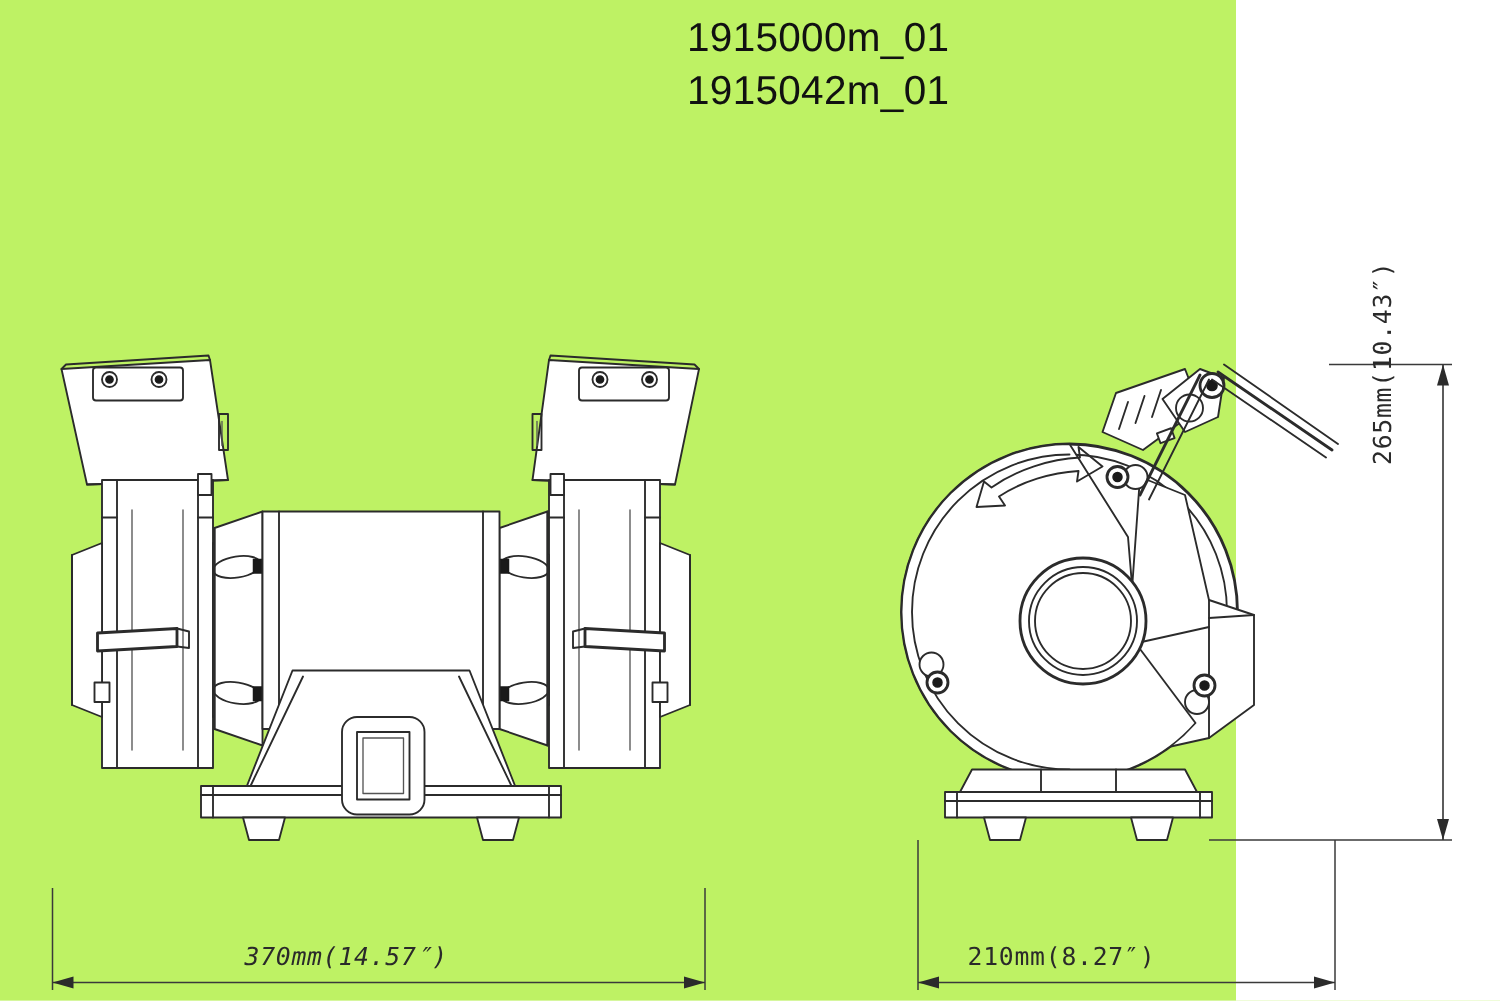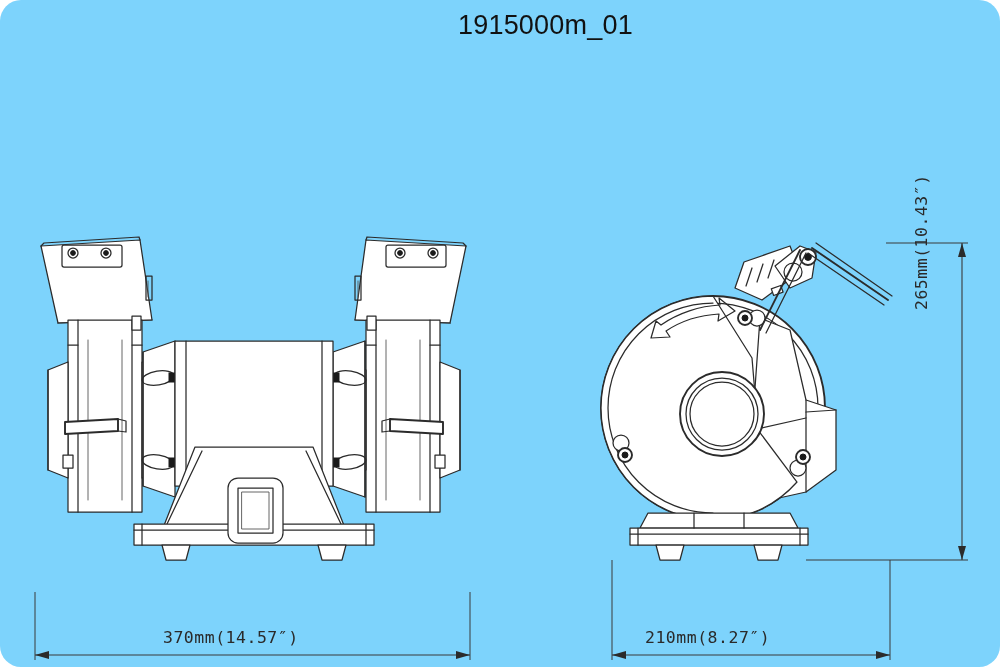--- a/index.html
+++ b/index.html
@@ -12,24 +12,23 @@
     width: 1000px;
     height: 667px;
     position: relative;
     overflow: hidden;
     font-family: "Liberation Sans", sans-serif;
     color: #1a1a1a;
   }
   #sheet {
     position: absolute;
     left: 0; top: 0;
-    width: 1000px;
+    width: 824px;
     height: 667px;
-    background: #7dd3fc;
-    border-radius: 21px;
+    background: #bef264;
   }
   #title-block {
     position: absolute;
     left: 458px;
     top: 8px;
     width: 420px;
     line-height: 1.30;
     font-size: 27px;
     letter-spacing: 0.2px;
     color: #111111;
@@ -39,21 +38,21 @@
   #title-block div { white-space: pre; }
 
   .dimtext {
     position: absolute;
     font-family: "DejaVu Sans Mono", monospace;
     font-size: 16.5px;
     letter-spacing: 0.5px;
     color: #2a2a2a;
     white-space: pre;
   }
-  #dim-width-label { left: 163px; top: 628px; }
+  #dim-width-label { left: 163px; top: 628px; font-style: italic; }
   #dim-depth-label { left: 645px; top: 628px; }
   #dim-height-label {
     left: 912px;
     top: 310px;
     transform: rotate(-90deg);
     transform-origin: 0 0;
     width: 210px;
     text-align: left;
   }
   svg.draw {
@@ -72,20 +71,21 @@
   .extline { fill: none; stroke: #3a3a3a; stroke-width: 1.0; }
   .arrowfill { fill: #2b2b2b; stroke: none; }
 </style>
 </head>
 <body>
 
 <div id="sheet">
 
   <div id="title-block">
     <div>1915000m_01</div>
+    <div>1915042m_01</div>
   </div>
 
   <svg class="draw" viewBox="0 0 1000 667">
 
     <g>
 
       <g>
         <path class="fillw" d="M41,246 L140,240 L152,320 L58,323 Z"></path>
         <path class="ln" d="M41,246 L44,243 L139,237 L140,240"></path>
         <path class="ln" d="M58,323 L152,320"></path>

